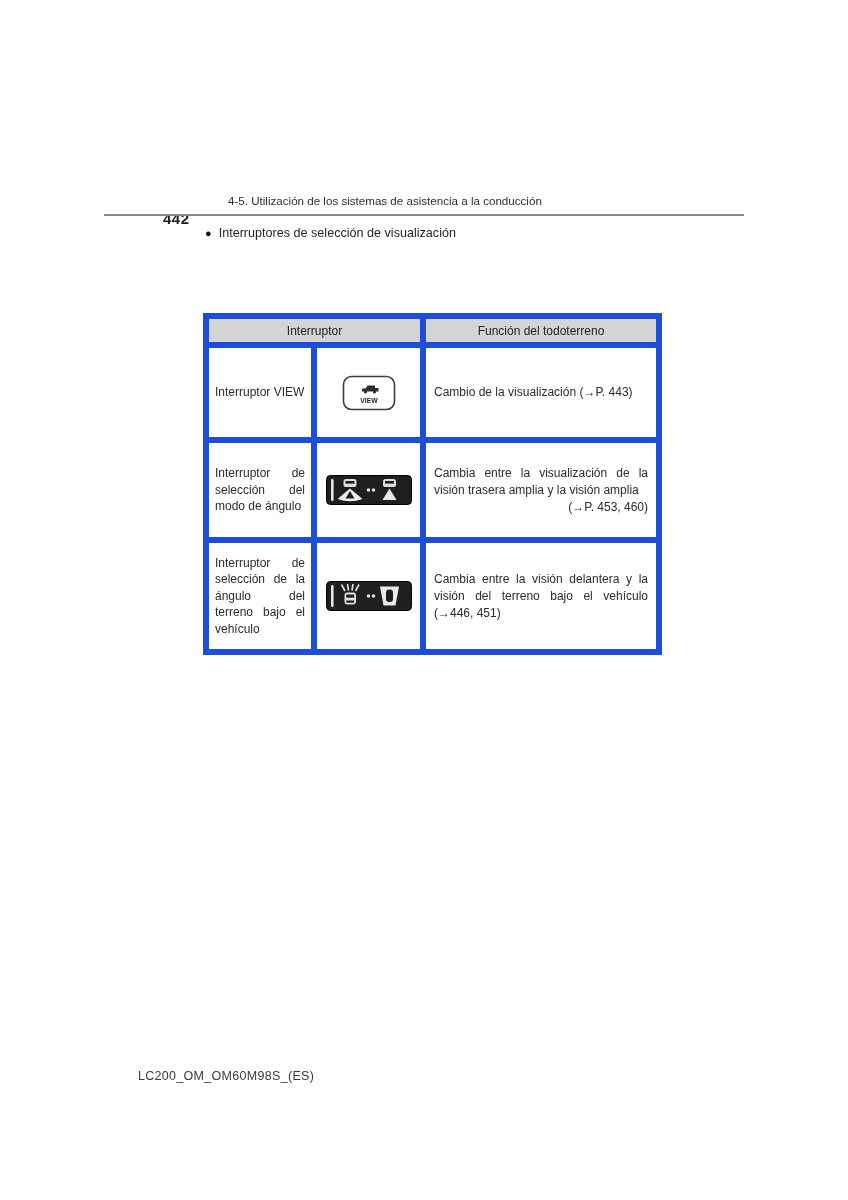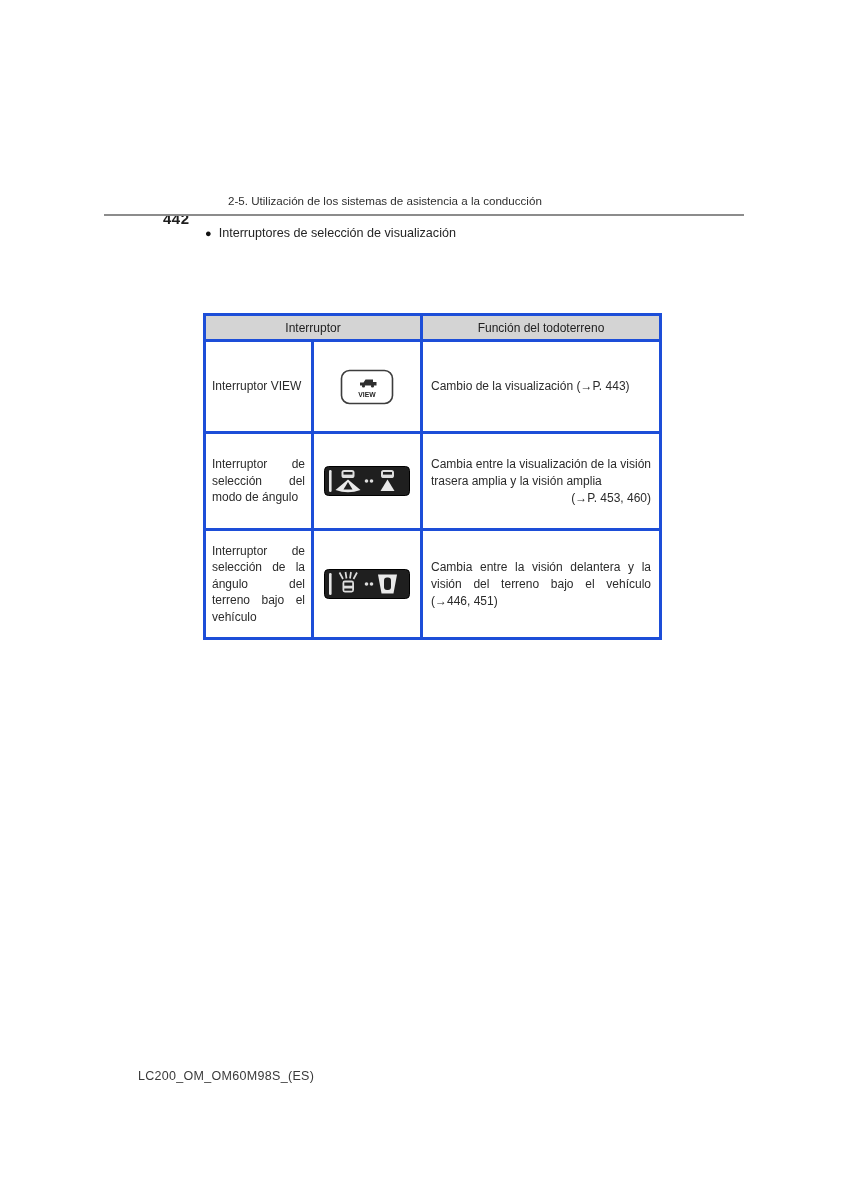--- a/index.html
+++ b/index.html
@@ -38,21 +38,21 @@
     font-size:12.6px;line-height:21px;color:#2b2b2b;
     text-align:justify;
   }
   
   .switch-table{
     position:absolute;left:203px;top:313px;
     width:459px;border-collapse:collapse;
     font-size:12px;color:#2b2b2b;
   }
   .switch-table th,.switch-table td{
-    border:3px solid #1d4ed8;
+    border:6px solid #1d4ed8;
     vertical-align:middle;
   }
   .switch-table th{
     height:21px;
     background:#d4d4d4;
     font-weight:normal;
     font-size:12px;
     text-align:center;
     color:#222;
   }
@@ -79,21 +79,21 @@
     position:absolute;left:138px;top:1069px;
     font-size:12.5px;color:#3a3a3a;letter-spacing:.3px;
   }
 </style>
 </head>
 <body>
 
 <div class="page">
 
   <div class="page-number">442</div>
-  <div class="chapter-title">2-5. Utilización de los sistemas de asistencia a la conducción</div>
+  <div class="chapter-title">4-5. Utilización de los sistemas de asistencia a la conducción</div>
   <div class="header-rule"></div>
 
   <div class="section-heading">
     <span class="bullet">●</span>
     <span>Interruptores de selección de visualización</span>
   </div>
 
 
   <table class="switch-table">
     <colgroup>

